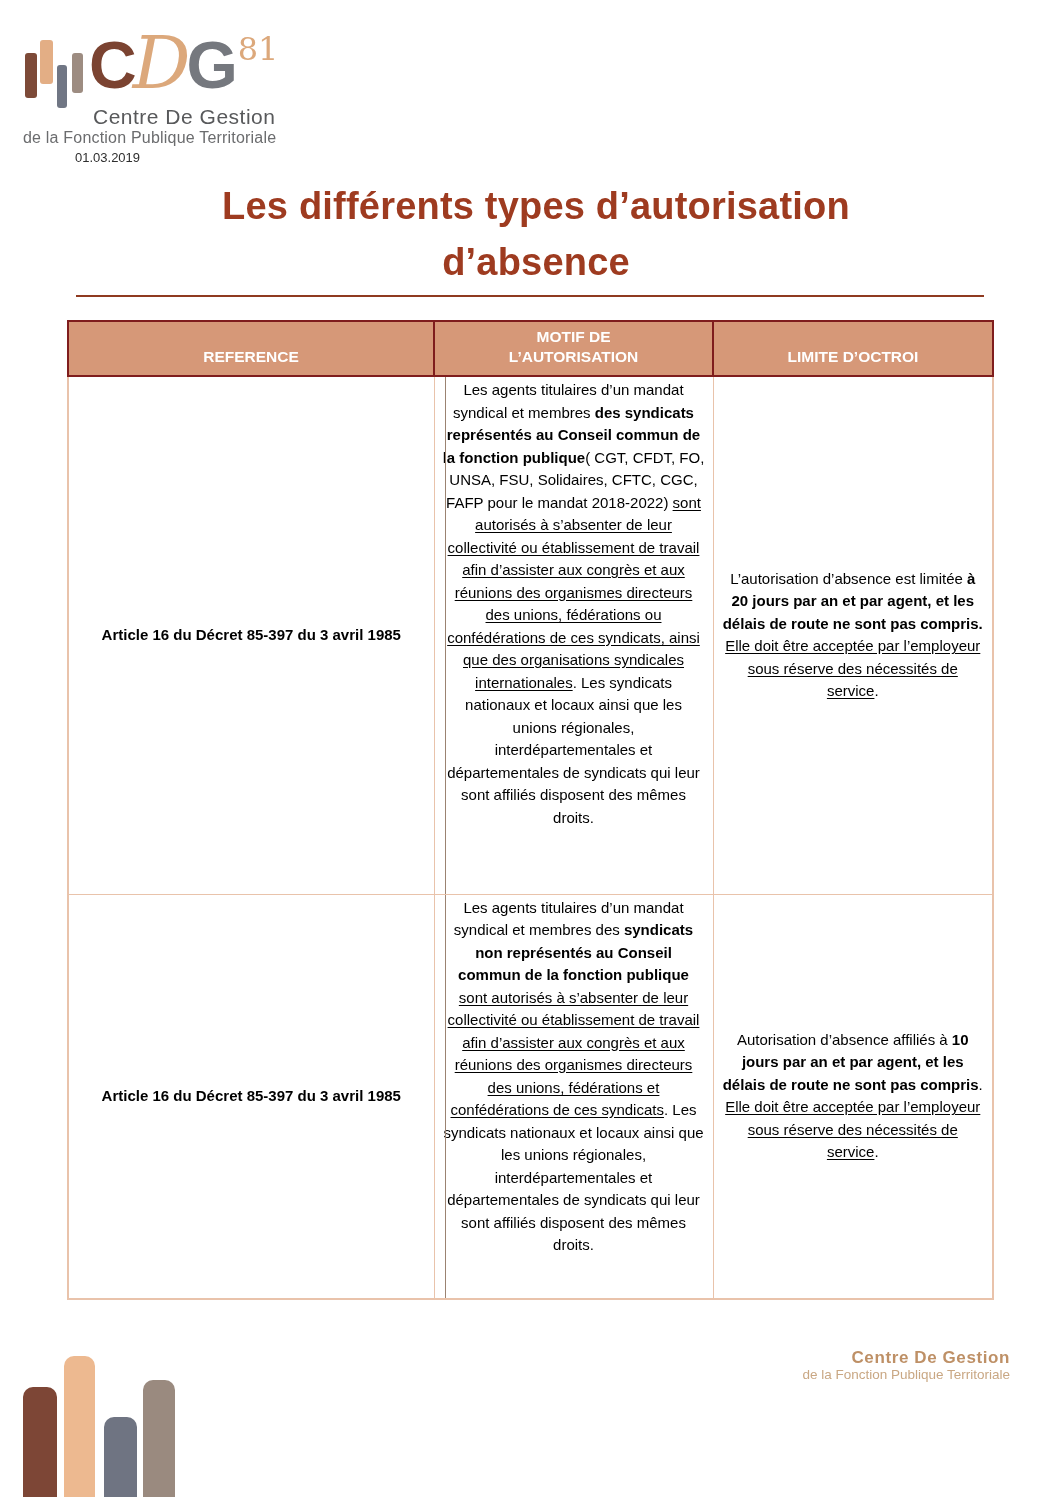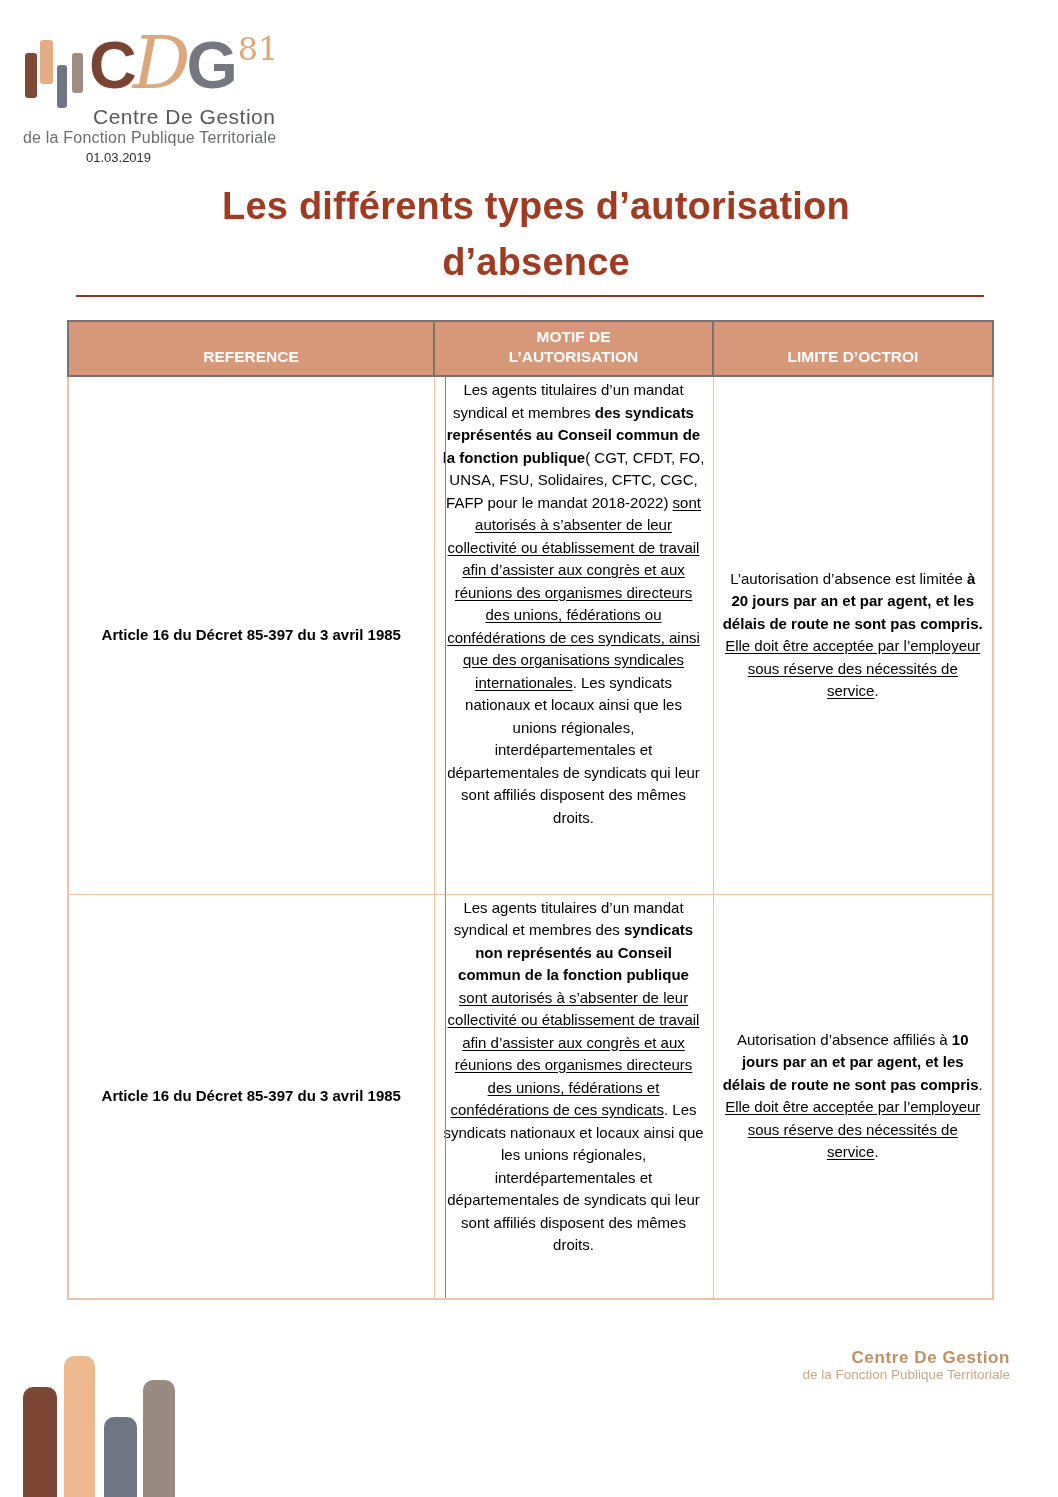--- a/index.html
+++ b/index.html
@@ -19,40 +19,40 @@
   .lbar3 { left:34px; top:30px; width:10px; height:43px; background:#707684; }
   .lbar4 { left:49px; top:18px; width:11px; height:40px; background:#9d8c81; }
   .logo-letters { position:absolute; left:66px; top:-14px; white-space:nowrap; }
   .glyph-c { font-size:66px; font-weight:bold; color:#7b4331; letter-spacing:-4px; }
   .glyph-d { font-size:72px; font-style:italic; font-family:"DejaVu Serif", serif; color:#dca87b; letter-spacing:-4px; }
   .glyph-g { font-size:66px; font-weight:bold; color:#75787e; }
   .glyph-sup { font-size:32px; font-family:"DejaVu Serif", serif; color:#dca87b; vertical-align:28px; }
   .logo-name { position:absolute; left:70px; top:70px; font-size:21px; color:#58595b; letter-spacing:0.5px; }
   .logo-tagline { position:absolute; left:0px; top:94px; font-size:16px; color:#6b6c6e; letter-spacing:0.2px; }
 
-  .doc-date { position:absolute; left:86px; top:150px; font-size:13px; color:#2f2f2f; }
+  .doc-date { position:absolute; left:75px; top:150px; font-size:13px; color:#2f2f2f; }
 
   
   .doc-title {
     position:absolute; left:7px; top:178px; width:100%;
     text-align:center; color:#9e3b20; font-weight:bold;
     font-size:38px; line-height:56px; letter-spacing:0.2px;
   }
   .title-rule {
     position:absolute; left:76px; top:295px; width:908px; height:0;
     border-top:2px solid #8f3a20;
   }
 
   
   .doc-table-wrap { position:absolute; left:67px; top:320px; width:926px; }
   table.doc { border-collapse:collapse; table-layout:fixed; width:925px; background:#fff; border:2px solid #e9c3ab; }
   table.doc th {
     background:#d69878; color:#ffffff; font-weight:bold; font-size:15.5px;
     vertical-align:bottom; text-align:center; padding:5px 4px 8px 4px; height:52px;
-    border:2px solid #737373; white-space:pre-line; line-height:20px;
+    border:2px solid #7f1d1d; white-space:pre-line; line-height:20px;
   }
   table.doc td {
     border:1px solid #e9c3ab; font-size:15px; line-height:22.5px;
     text-align:center; padding:2px 8px;
   }
   tr.row1 { height:518px; }
   tr.row2 { height:405px; }
   td.cell-reference { font-weight:bold; vertical-align:middle; padding-bottom:35px; font-size:15.5px; }
   td.cell-motif { vertical-align:top; position:relative; padding-left:16px; padding-right:9px; }
   td.cell-motif::before {

